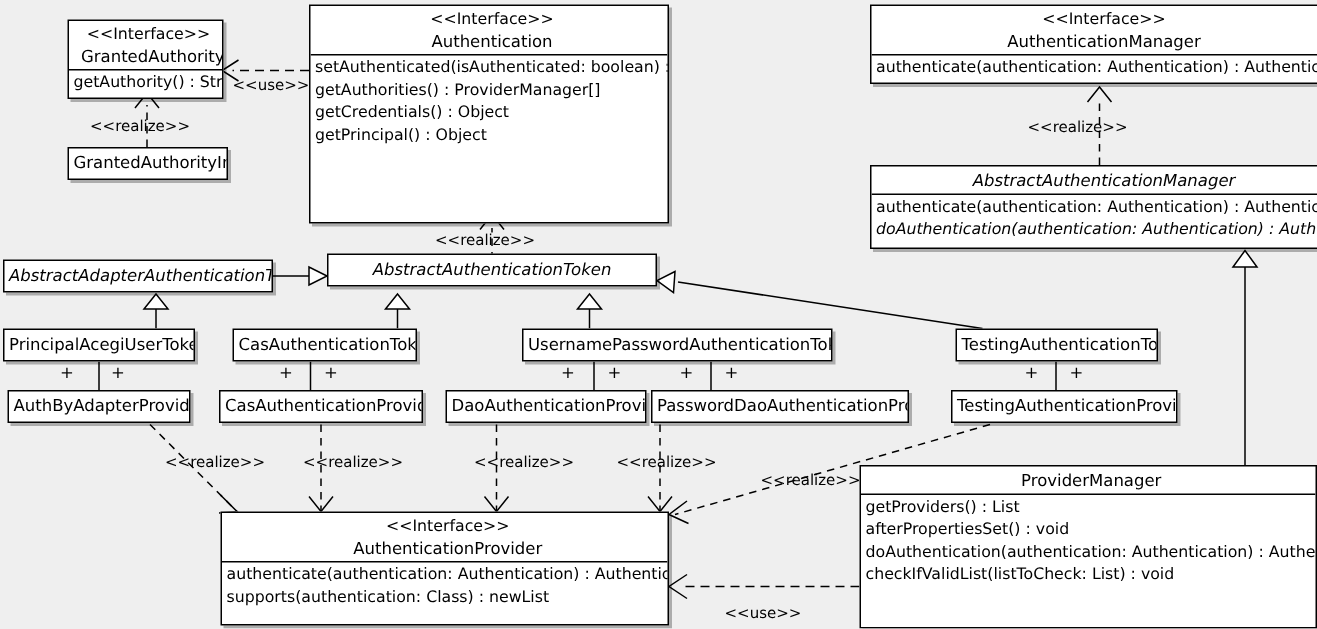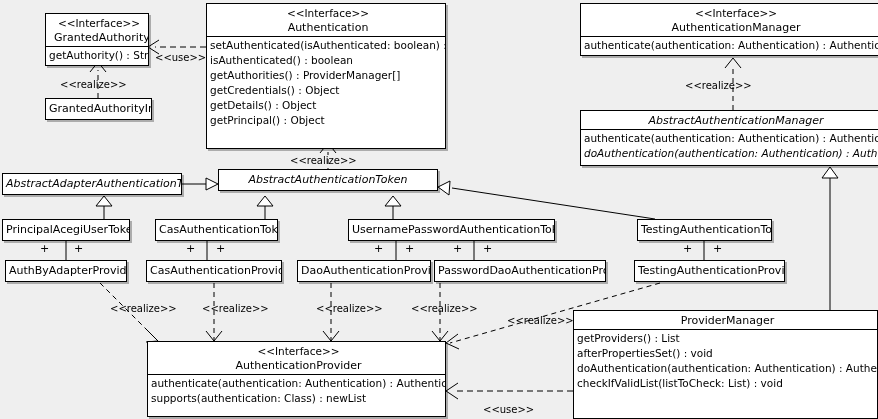--- a/index.html
+++ b/index.html
@@ -222,24 +222,22 @@
   </div>
 
   <div class="uml-class" style="left:206px; top:3px; width:240px; height:146px;">
     <div class="uml-head">
       <span class="stereo">&lt;&lt;Interface&gt;&gt;</span>
       <span class="cname">Authentication</span>
     </div>
     <div class="uml-sep"></div>
     <div class="uml-ops">
       <div class="op">setAuthenticated(isAuthenticated: boolean) : void</div>
-      <div class="op">isAuthenticated() : boolean</div>
       <div class="op">getAuthorities() : ProviderManager[]</div>
       <div class="op">getCredentials() : Object</div>
-      <div class="op">getDetails() : Object</div>
       <div class="op">getPrincipal() : Object</div>
     </div>
   </div>
 
   <div class="uml-class" style="left:580px; top:3px; width:308px; height:53px;">
     <div class="uml-head">
       <span class="stereo">&lt;&lt;Interface&gt;&gt;</span>
       <span class="cname">AuthenticationManager</span>
     </div>
     <div class="uml-sep"></div>

